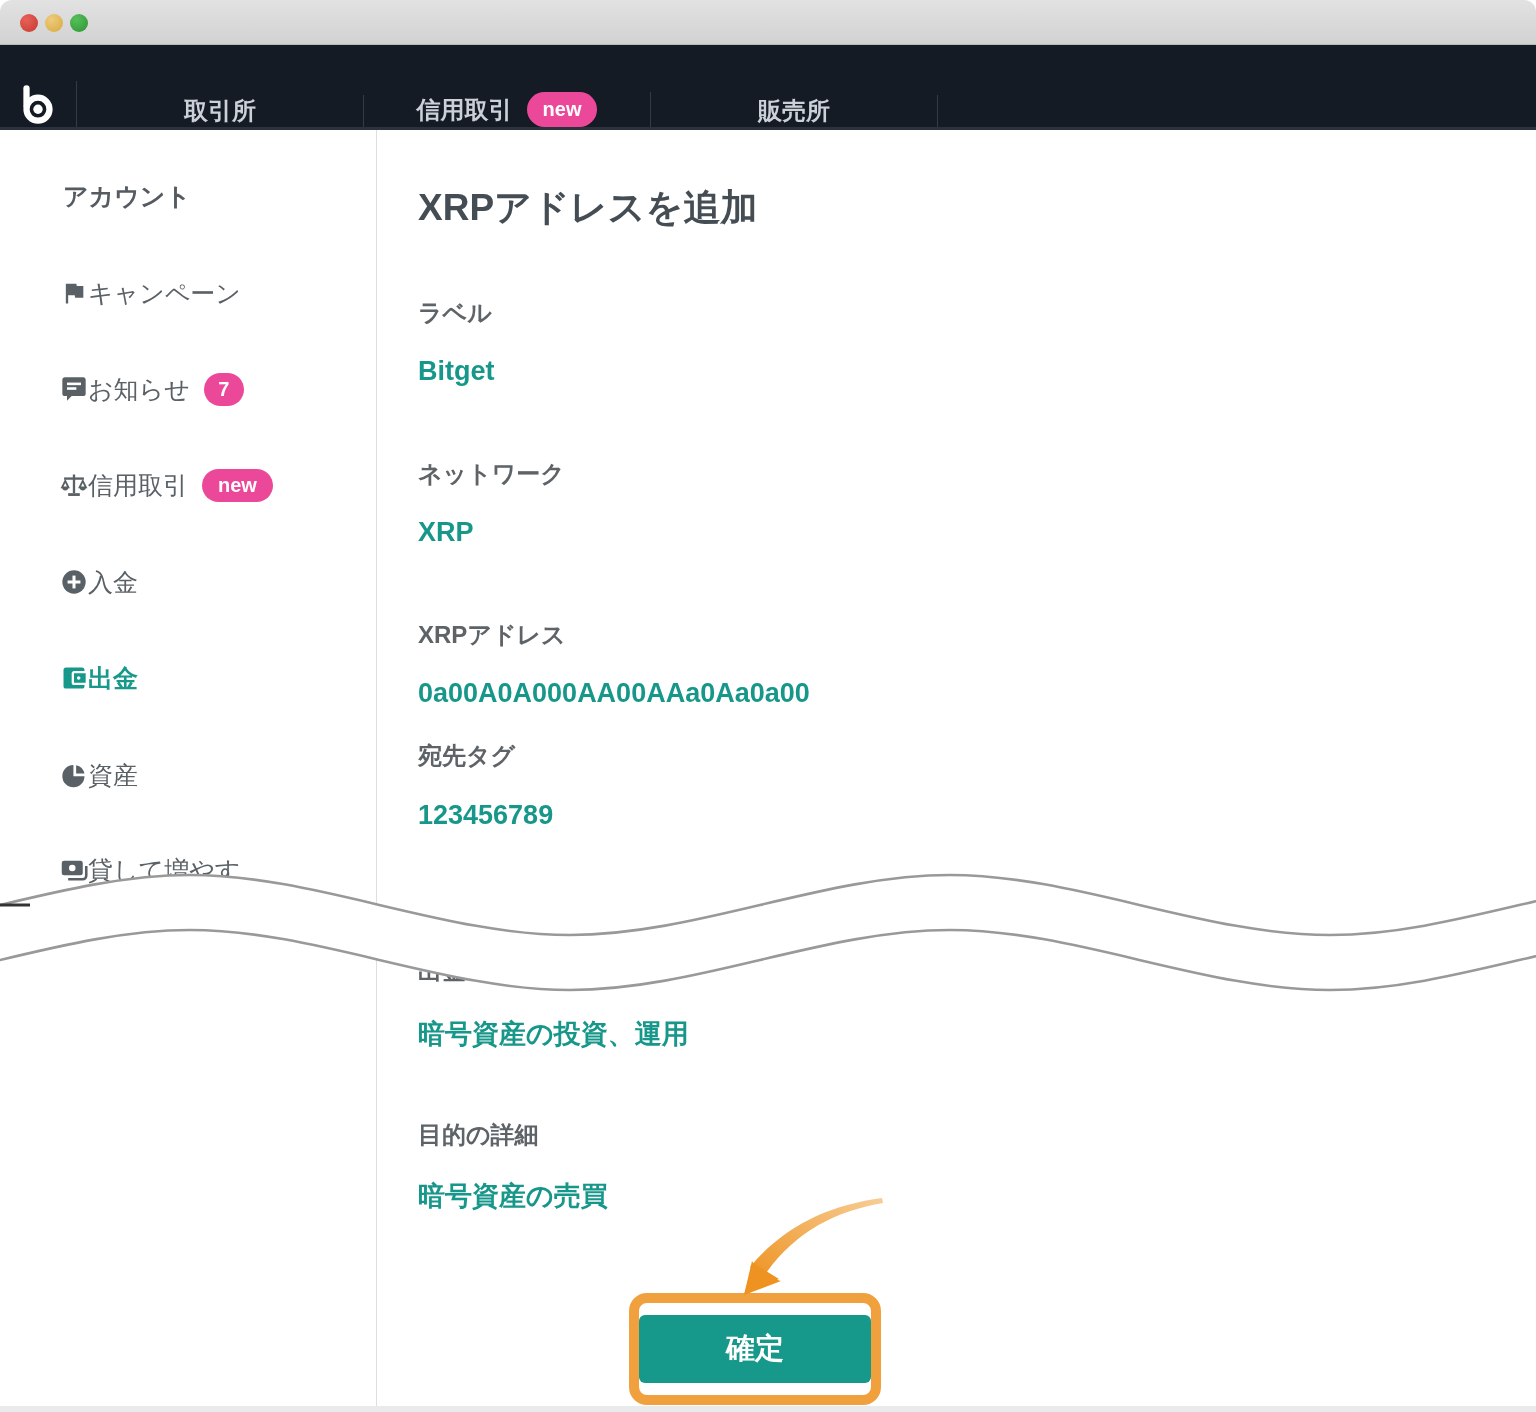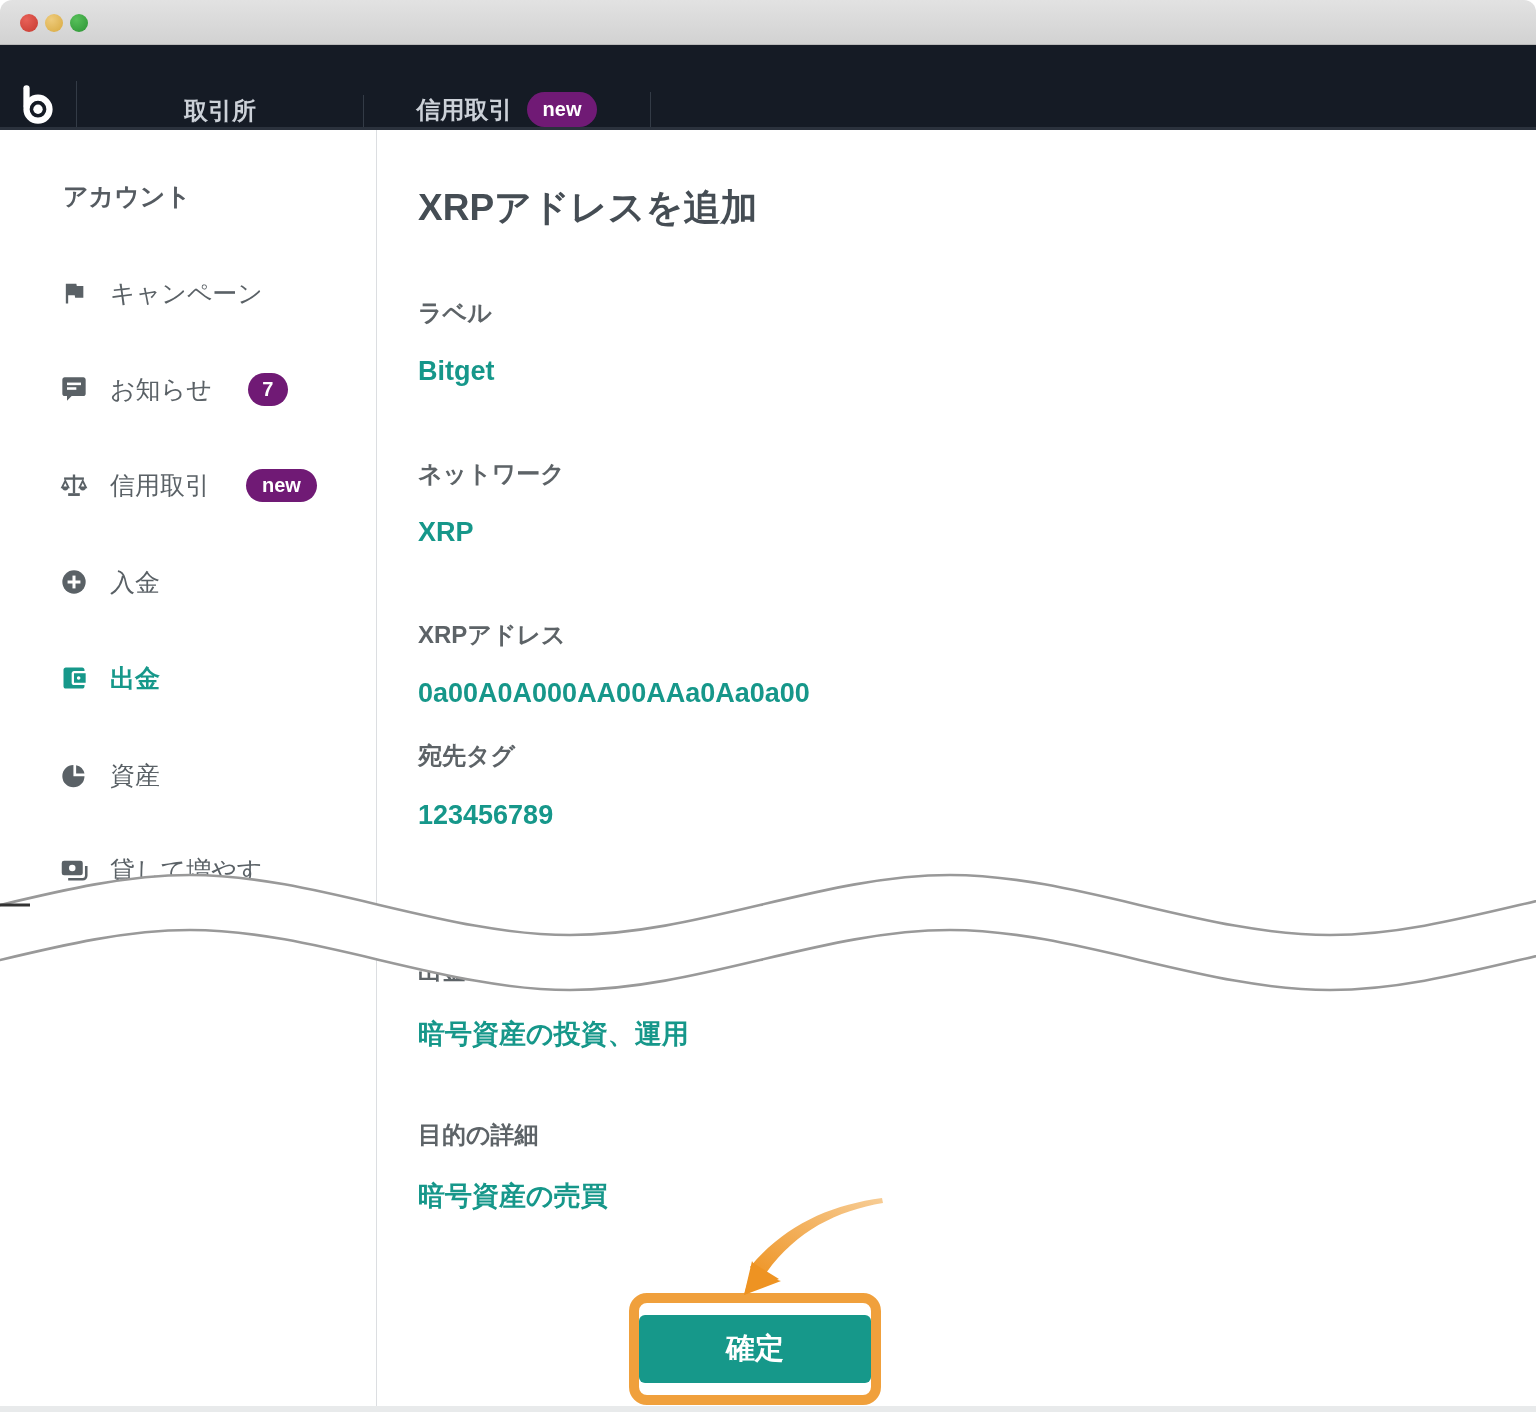--- a/index.html
+++ b/index.html
@@ -15,26 +15,26 @@
   .traffic{position:absolute;top:14px;width:18px;height:18px;border-radius:50%;}
   .t-close{left:20px;background:radial-gradient(circle at 35% 30%,#e86158,#c63a30);}
   .t-min{left:45px;background:radial-gradient(circle at 35% 30%,#eecb7c,#d8a93f);}
   .t-zoom{left:70px;background:radial-gradient(circle at 35% 30%,#57c05a,#2c9334);}
   
   .navbar{position:absolute;left:0;top:45px;width:1536px;height:85px;background:#151b25;
     border-bottom:3px solid #2b323d;display:flex;align-items:flex-end;}
   .logo-cell{width:77px;display:flex;align-items:center;justify-content:center;border-right:1px solid #333b46;}
   .nav-tab{width:287px;display:flex;align-items:center;justify-content:center;gap:14px;
     border-right:1px solid #333b46;color:#ccd1d8;font-size:24px;font-weight:bold;cursor:pointer;}
-  .pill{background:#701a75;color:#fff;border-radius:18px;font-weight:bold;}
+  .pill{background:#ec4899;color:#fff;border-radius:18px;font-weight:bold;}
   .nav-pill{font-size:20px;padding:6px 16px;}
   
   .side-divider{position:absolute;left:376px;top:130px;width:1px;bottom:0;background:#dcdee1;z-index:1;}
   .side-title{position:absolute;left:63px;top:180px;font-size:25px;font-weight:bold;color:#555b61;}
-  .side-item{position:absolute;left:60px;height:40px;display:flex;align-items:center;gap:22px;
+  .side-item{position:absolute;left:60px;height:40px;display:flex;align-items:center;
     font-size:25px;color:#5a6166;cursor:pointer;white-space:nowrap;}
   .side-item .icn{width:28px;height:28px;flex:0 0 28px;}
   .count-badge{min-width:40px;height:33px;padding:0 8px;display:flex;align-items:center;justify-content:center;
     font-size:20px;margin-left:14px;border-radius:17px;}
   .side-pill{font-size:20px;padding:5px 16px;margin-left:14px;}
   .side-item.active{color:#16988a;font-weight:bold;}
   
   .page-title{position:absolute;left:418px;top:183px;font-size:37px;font-weight:bold;color:#454d54;z-index:2;}
   .f-label{position:absolute;left:418px;font-size:24px;font-weight:bold;color:#5d6367;z-index:2;}
   .f-value{position:absolute;left:418px;font-size:27px;font-weight:bold;color:#16978a;z-index:2;}
@@ -69,20 +69,23 @@
         <circle cx="22" cy="27" r="11" fill="none" stroke="#fff" stroke-width="6"></circle>
         <circle cx="22" cy="27" r="4.5" fill="#fff"></circle>
       </svg>
     </div>
     <div class="nav-tab">
       <span>取引所</span>
     </div>
     <div class="nav-tab">
       <span>信用取引</span>
       <span class="pill nav-pill">new</span>
+    </div>
+    <div class="nav-tab">
+      <span>販売所</span>
     </div>
   </div>
 
   <div class="side-divider"></div>
   <div class="side-title">アカウント</div>
 
   <div class="side-item" style="top:273px">
     <svg class="icn" viewBox="0 0 24 24">
       <path d="M14.4 6L14 4H5v17h2v-7h5.6l.4 2h7V6z" fill="#5a6166"></path>
     </svg>

